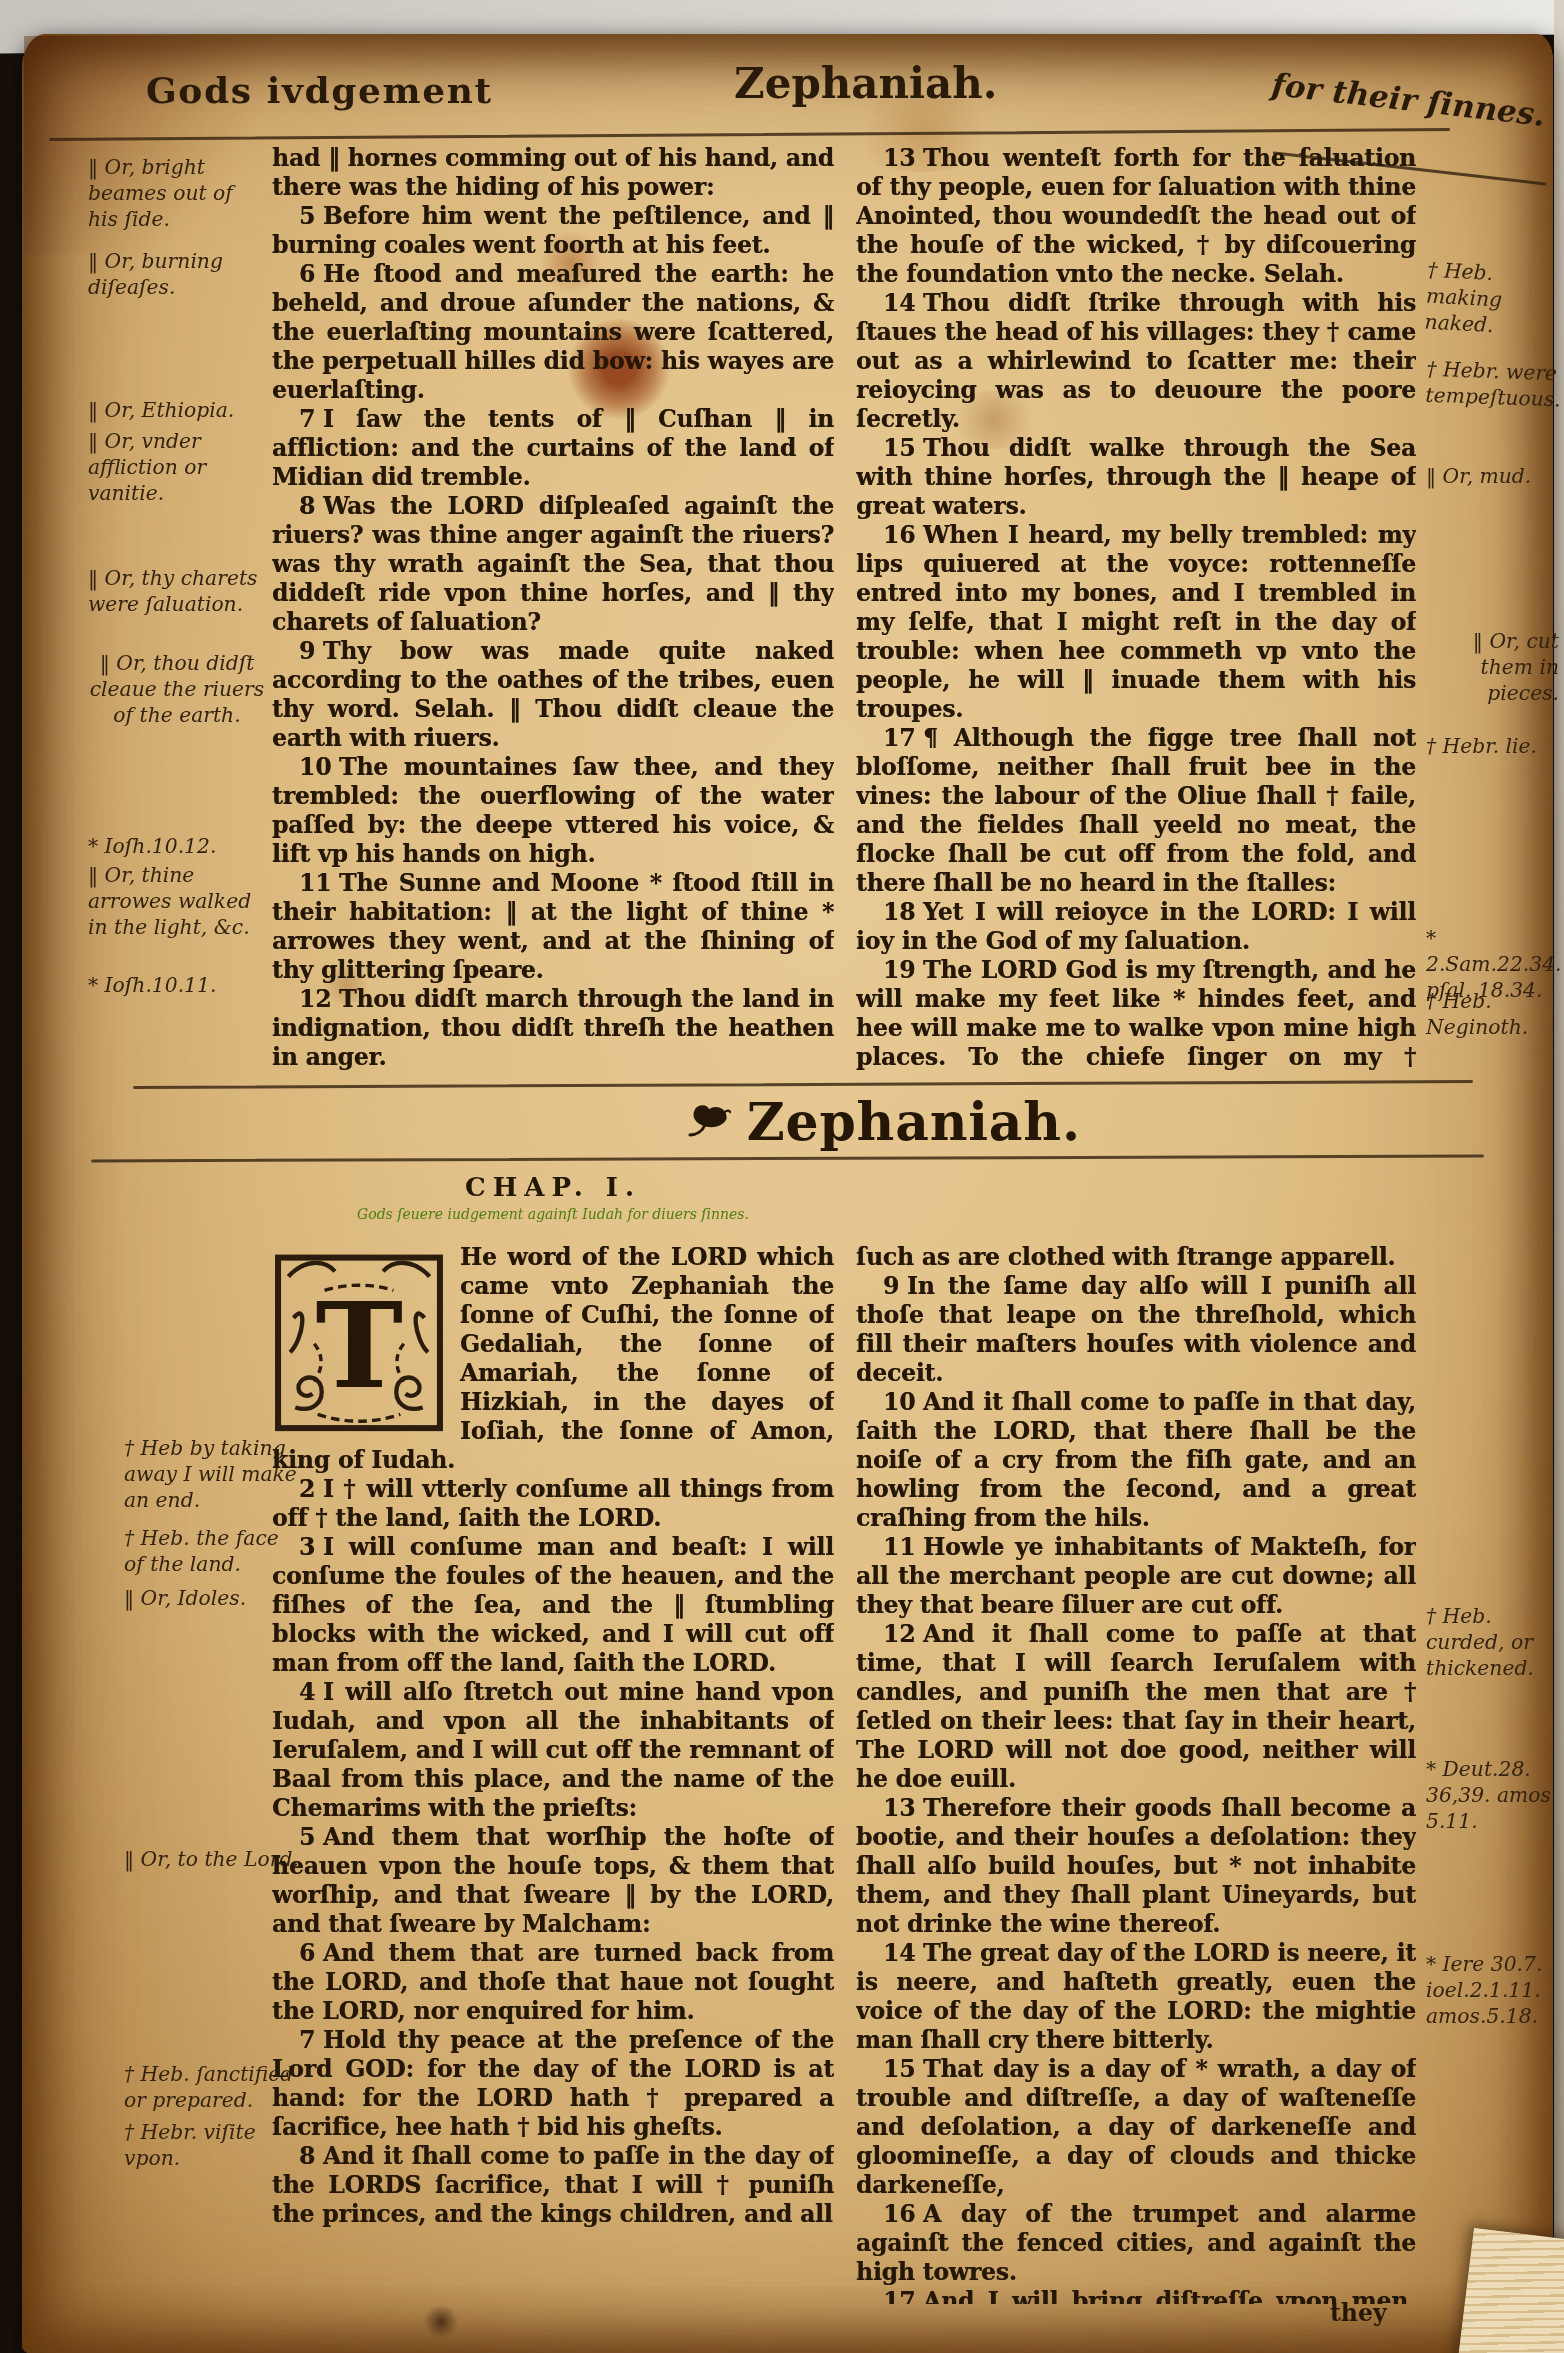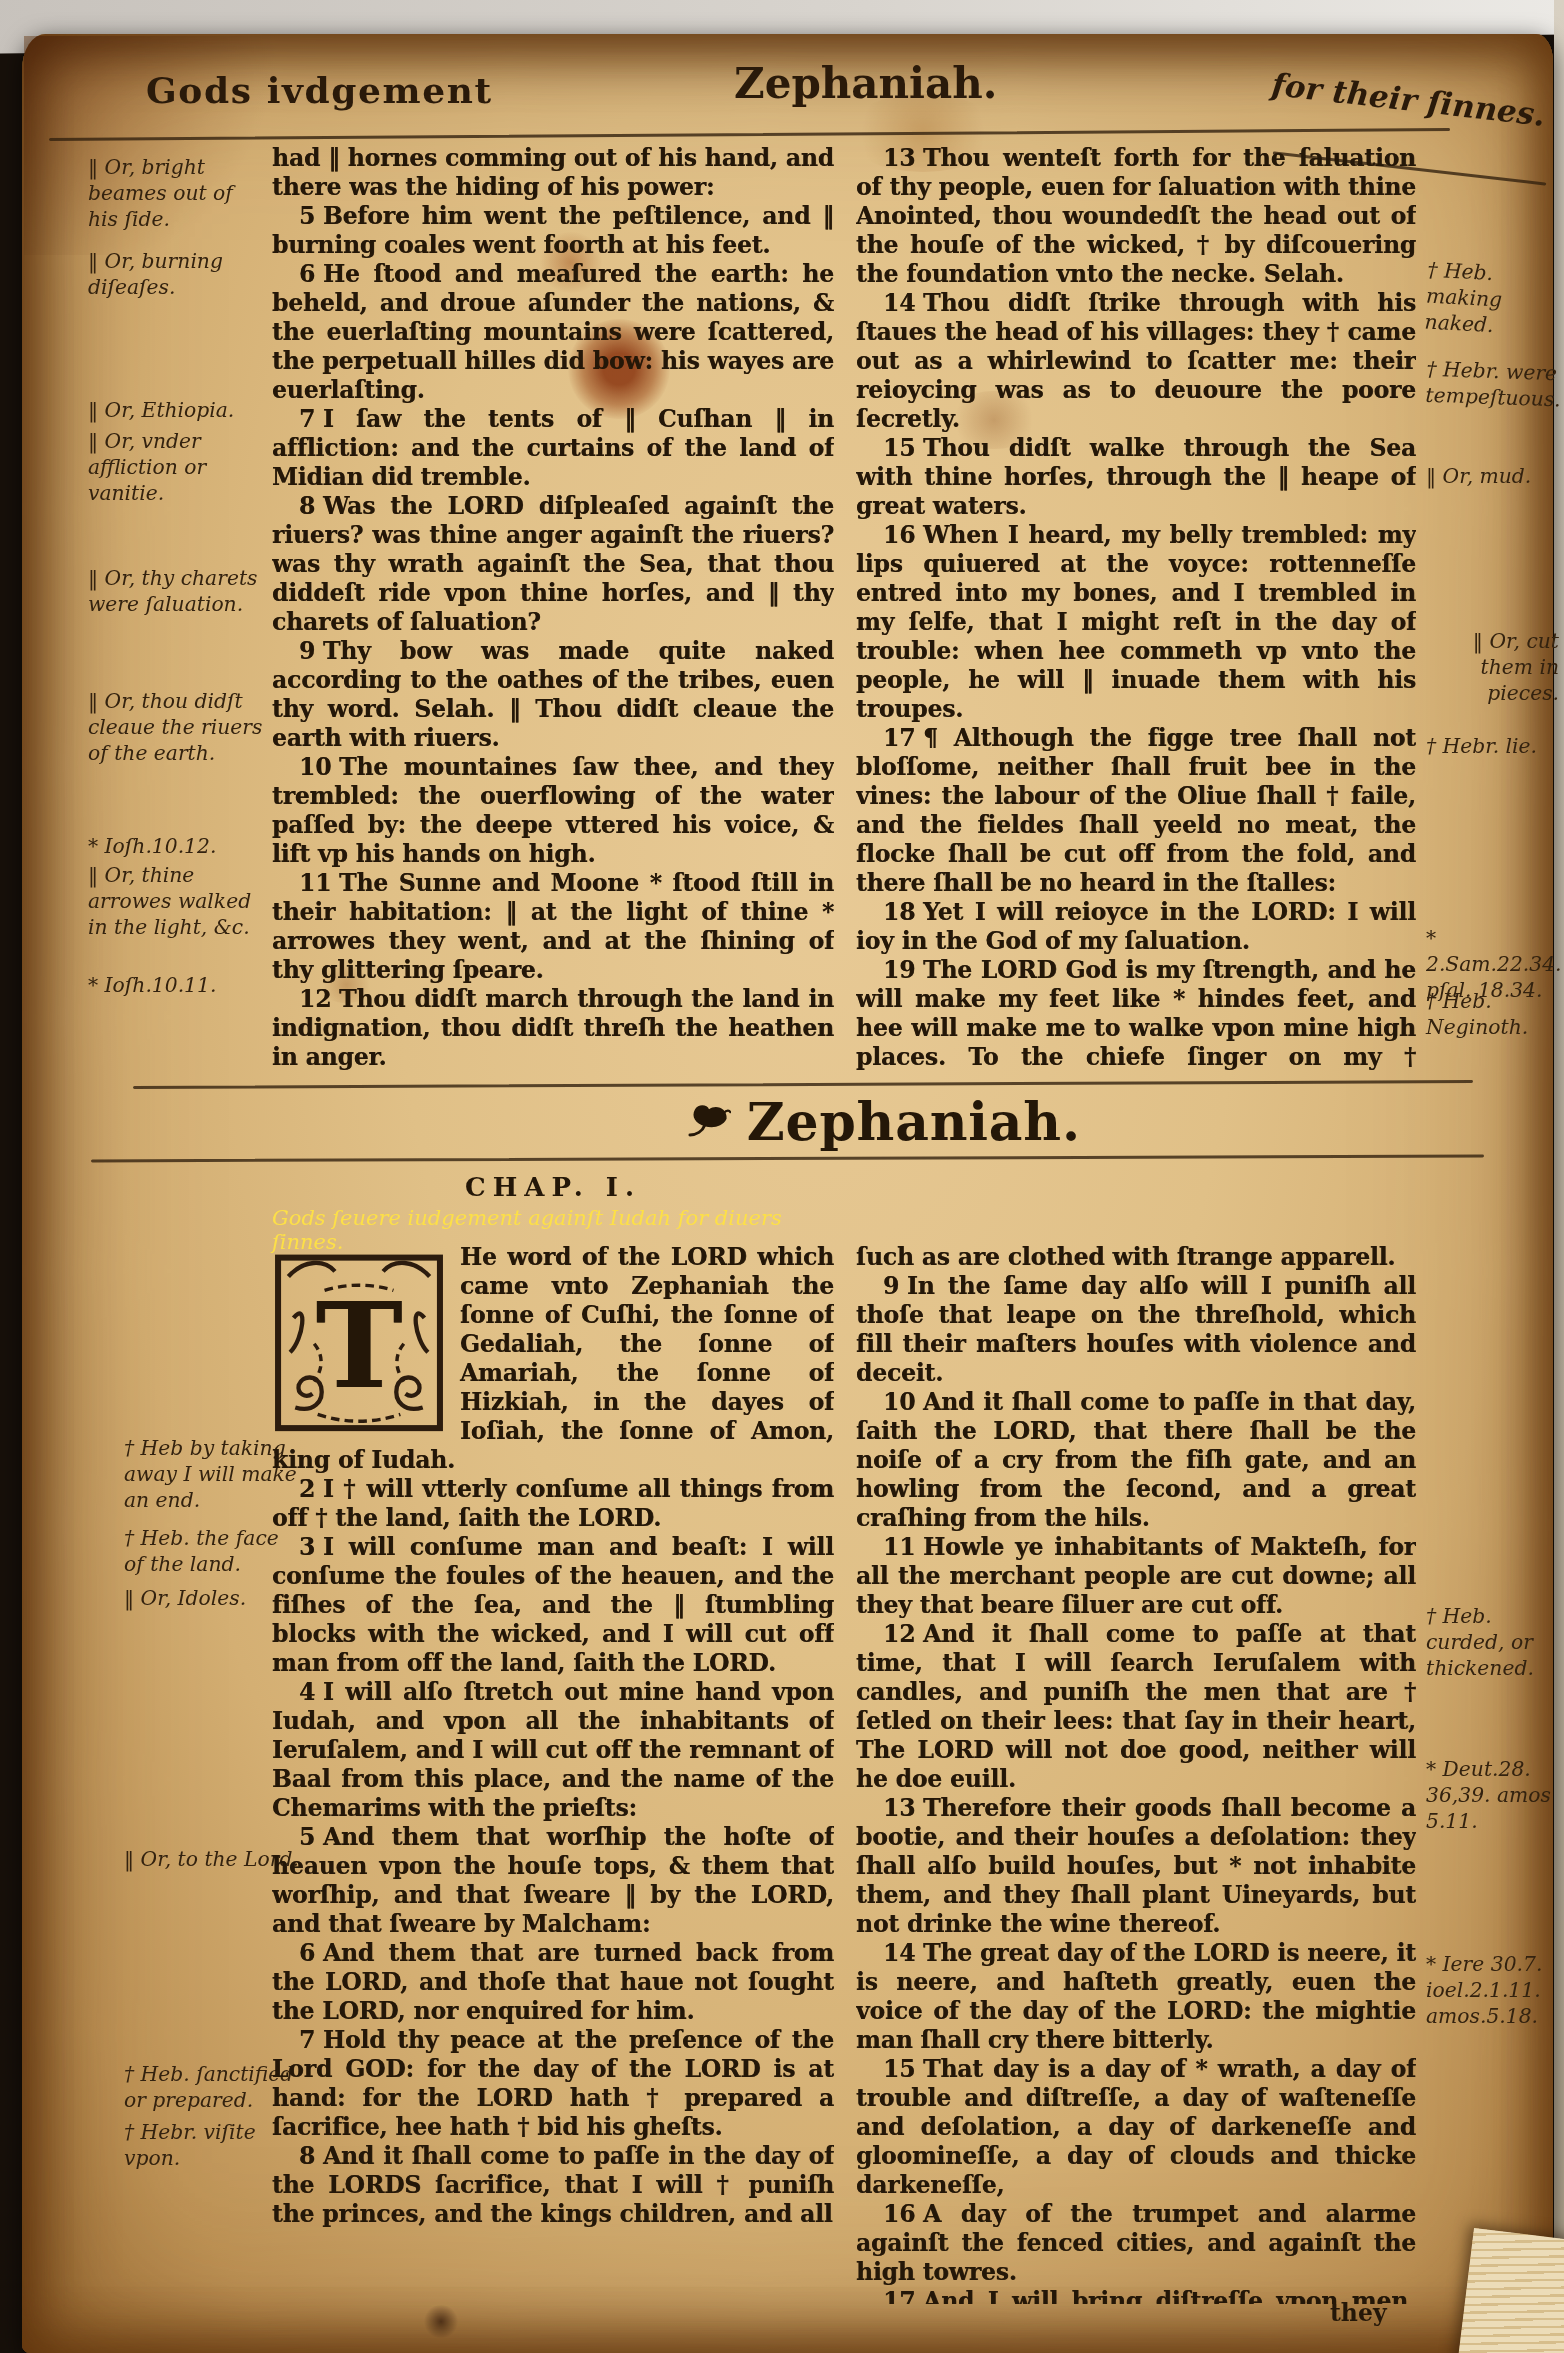--- a/index.html
+++ b/index.html
@@ -74,42 +74,42 @@
   
   .mcol{position:absolute;z-index:4;font-style:italic;font-size:20.3px;line-height:26px;
         color:#33220f;}
   .mnote{position:absolute;left:0;right:0;}
   #mhl{left:88px;top:144px;width:178px;height:928px;}
   #mhr{left:1426px;top:144px;width:133px;height:928px;}
   #mzl{left:88px;top:1243px;width:178px;height:1034px;margin-left:36px;}
   #mzr{left:1426px;top:1243px;width:133px;height:1061px;}
   #mhl .mnote:nth-child(1){top:10.2px;}  #mhl .mnote:nth-child(2){top:104px;}
   #mhl .mnote:nth-child(3){top:253px;} #mhl .mnote:nth-child(4){top:284px;}
-  #mhl .mnote:nth-child(5){top:421px;} #mhl .mnote:nth-child(6){top:544px;}
+  #mhl .mnote:nth-child(5){top:421px;} #mhl .mnote:nth-child(6){top:506px;text-align:center;}
   #mhl .mnote:nth-child(7){top:689px;} #mhl .mnote:nth-child(8){top:718px;}
   #mhl .mnote:nth-child(9){top:828px;}
   #mhr .mnote:nth-child(1){top:116px;transform:rotate(3deg);}
   #mhr .mnote:nth-child(2){top:214px;transform:rotate(2deg);}
   #mhr .mnote:nth-child(3){top:319px;} #mhr .mnote:nth-child(4){top:484px;text-align:right;}
   #mhr .mnote:nth-child(5){top:589px;} #mhr .mnote:nth-child(6){top:781px;}
   #mhr .mnote:nth-child(7){top:844px;}
   #mzl .mnote:nth-child(1){top:192px;} #mzl .mnote:nth-child(2){top:282px;}
   #mzl .mnote:nth-child(3){top:342px;} #mzl .mnote:nth-child(4){top:603px;}
   #mzl .mnote:nth-child(5){top:818px;}#mzl .mnote:nth-child(6){top:876px;}
   #mzr .mnote:nth-child(1){top:360px;} #mzr .mnote:nth-child(2){top:513px;}
   #mzr .mnote:nth-child(3){top:708px;}
 
   
   .zeph-head{position:absolute;z-index:4;left:610px;top:1085px;width:548px;height:72px;
     display:flex;align-items:center;justify-content:center;gap:15.6px;color:#241708;}
   .zeph-title{font-size:52px;font-weight:700;letter-spacing:0.8px;}
   .chap-wrap{position:absolute;z-index:4;left:272px;top:1172px;width:562px;text-align:center;
     color:#241708;font-size:26px;font-weight:700;letter-spacing:7px;}
-  .arg-wrap{position:absolute;z-index:4;left:272px;top:1206px;width:562px;text-align:left;
-    color:#fde047;font-style:italic;font-size:21px;}
+  .arg-wrap{position:absolute;z-index:4;left:272px;top:1206px;width:562px;text-align:center;
+    color:#4d7c0f;font-style:italic;font-size:14px;}
 
   
   .dropcap{float:left;width:174px;height:186px;margin:6.3px 14px 3.1px 0;}
 
   
   .catchword{position:absolute;z-index:4;left:1330px;top:2299px;font-size:23.5px;
     font-weight:700;color:#241708;font-family:"DejaVu Serif",serif;}
 </style>
 </head>
 <body>

